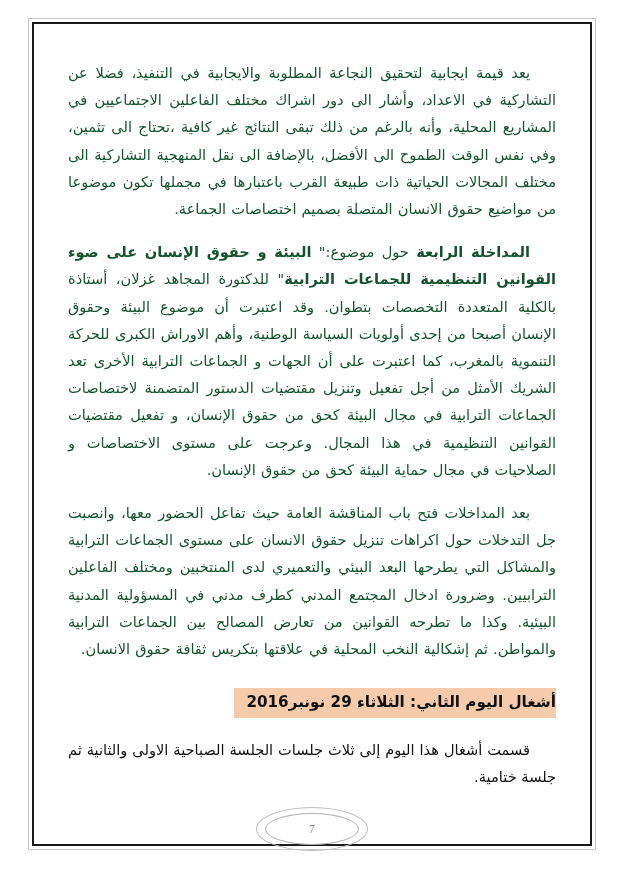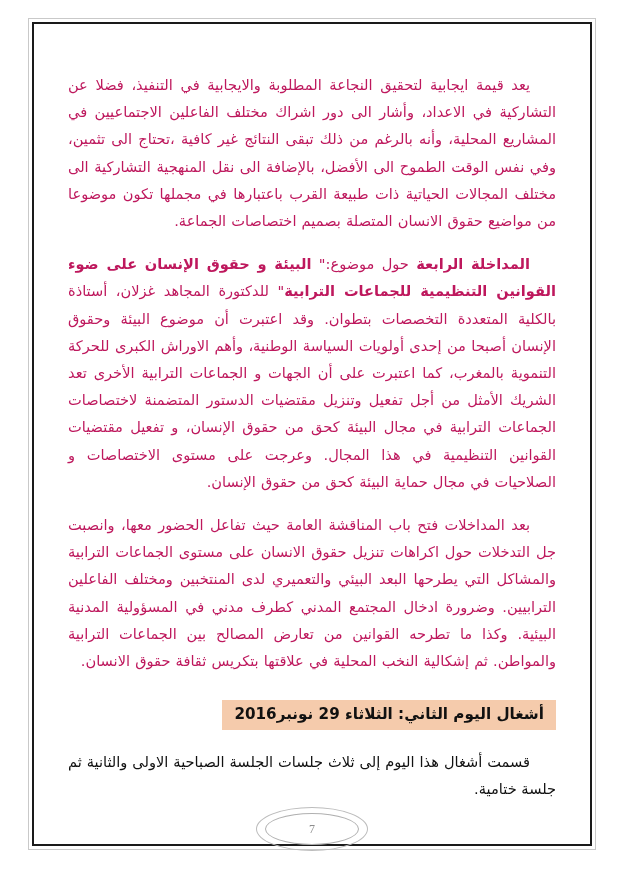--- a/index.html
+++ b/index.html
@@ -45,24 +45,24 @@
     position: absolute;
     left: 68px;
     top: 55px;
     width: 488px;
     direction: rtl;
     text-align: justify;
     text-justify: inter-word;
   }
 
   p.body-par {
-    margin: 16px 0 16px 0;
+    margin: 4px 0 16px 0;
     font-size: 14.6px;
     line-height: 27.2px;
-    color: #be185d;
+    color: #14532d;
     text-align: justify;
     text-indent: 26px;
     letter-spacing: 0;
     word-spacing: 0.5px;
   }
 
   p.body-par b,
   p.body-par strong {
     font-weight: bold;
   }
@@ -84,21 +84,21 @@
     justify-content: flex-start;
     direction: rtl;
   }
   .day-heading {
     display: inline-block;
     background: #f5cbac;
     color: #111111;
     font-weight: bold;
     font-size: 15.2px;
     line-height: 21px;
-    padding: 4px 12px 5px 12px;
+    padding: 4px 0 5px 12px;
     white-space: nowrap;
     letter-spacing: 0;
   }
 
   
   .footer {
     position: absolute;
     left: 0;
     top: 806px;
     width: 624px;

